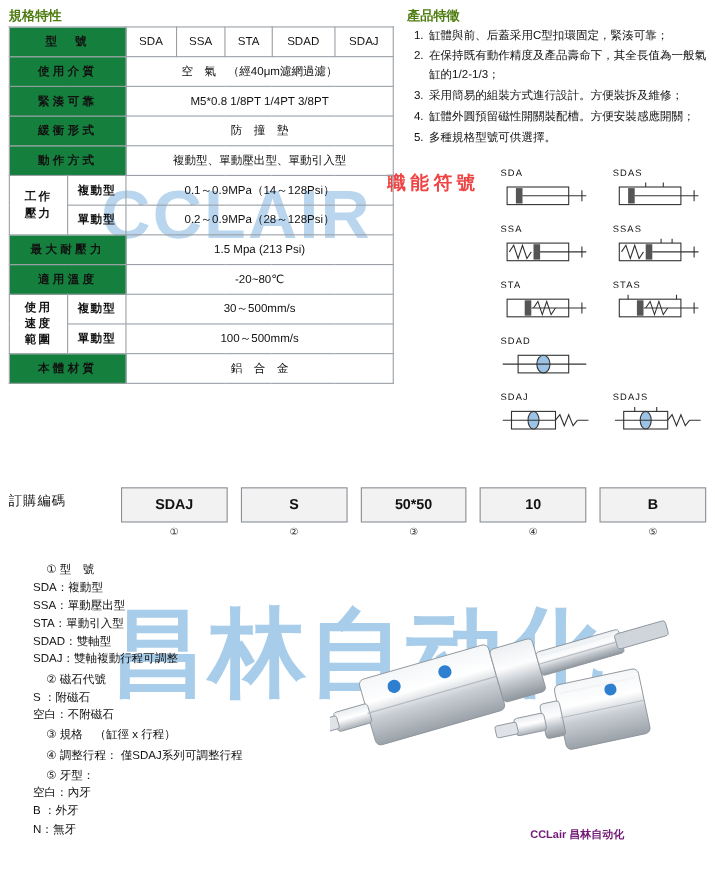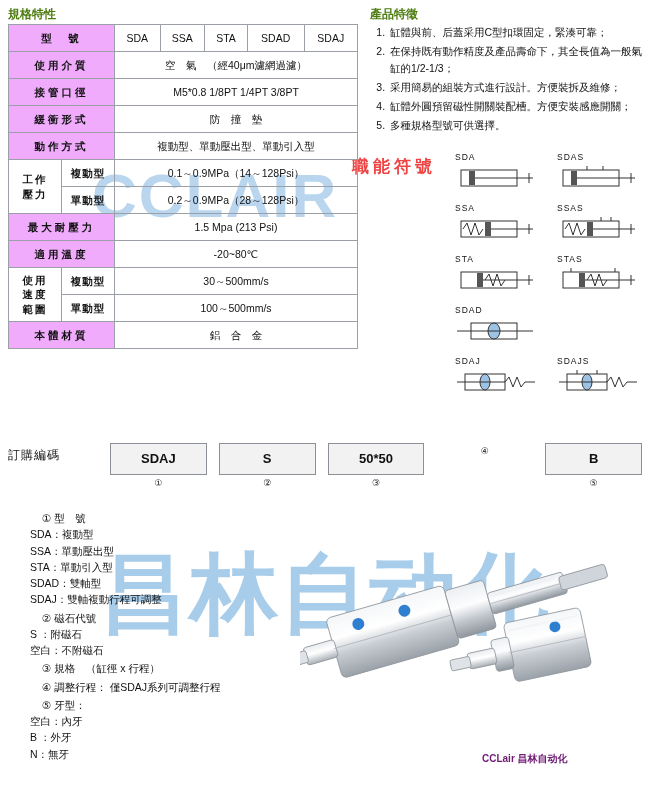--- a/index.html
+++ b/index.html
@@ -31,21 +31,21 @@
   #spec-table td{
     border:1px solid #9aa0a6;
     padding:3px 4px;
     font-size:10.5px;
     text-align:center;
     vertical-align:middle;
     line-height:1.35;
     height:20px;
   }
   #spec-table td.lbl{
-    width:88px;background:#f0abfc;font-weight:bold;letter-spacing:3px;margin-top:40px;
+    width:88px;background:#15803d;font-weight:bold;letter-spacing:3px;margin-top:40px;
   }
   #spec-table td.lbl2{
     width:44px;font-weight:bold;letter-spacing:1px;
   }
   #spec-table td.lblnarrow{
     width:44px;font-weight:bold;letter-spacing:2px;
   }
 
   
   #features{
@@ -110,21 +110,21 @@
     <td>SSA</td>
     <td>STA</td>
     <td>SDAD</td>
     <td>SDAJ</td>
   </tr>
   <tr>
     <td class="lbl" colspan="2">使用介質</td>
     <td colspan="5">空　氣　（經40μm濾網過濾）</td>
   </tr>
   <tr>
-    <td class="lbl" colspan="2">接管口徑</td>
+    <td class="lbl" colspan="2">緊湊可靠</td>
     <td colspan="5">M5*0.8  1/8PT  1/4PT  3/8PT</td>
   </tr>
   <tr>
     <td class="lbl" colspan="2">緩衝形式</td>
     <td colspan="5">防　撞　墊</td>
   </tr>
   <tr>
     <td class="lbl" colspan="2">動作方式</td>
     <td colspan="5">複動型、單動壓出型、單動引入型</td>
   </tr>
@@ -314,20 +314,21 @@
   </div>
   <div class="ord-cell">
     <div class="ord-box">S</div>
     <div class="ord-num">②</div>
   </div>
   <div class="ord-cell">
     <div class="ord-box">50*50</div>
     <div class="ord-num">③</div>
   </div>
   <div class="ord-cell">
+    <div class="ord-box">10</div>
     <div class="ord-num">④</div>
   </div>
   <div class="ord-cell">
     <div class="ord-box">B</div>
     <div class="ord-num">⑤</div>
   </div>
 </div>
 
 <div id="legend">
   <div class="lg-head">① 型　號</div>

